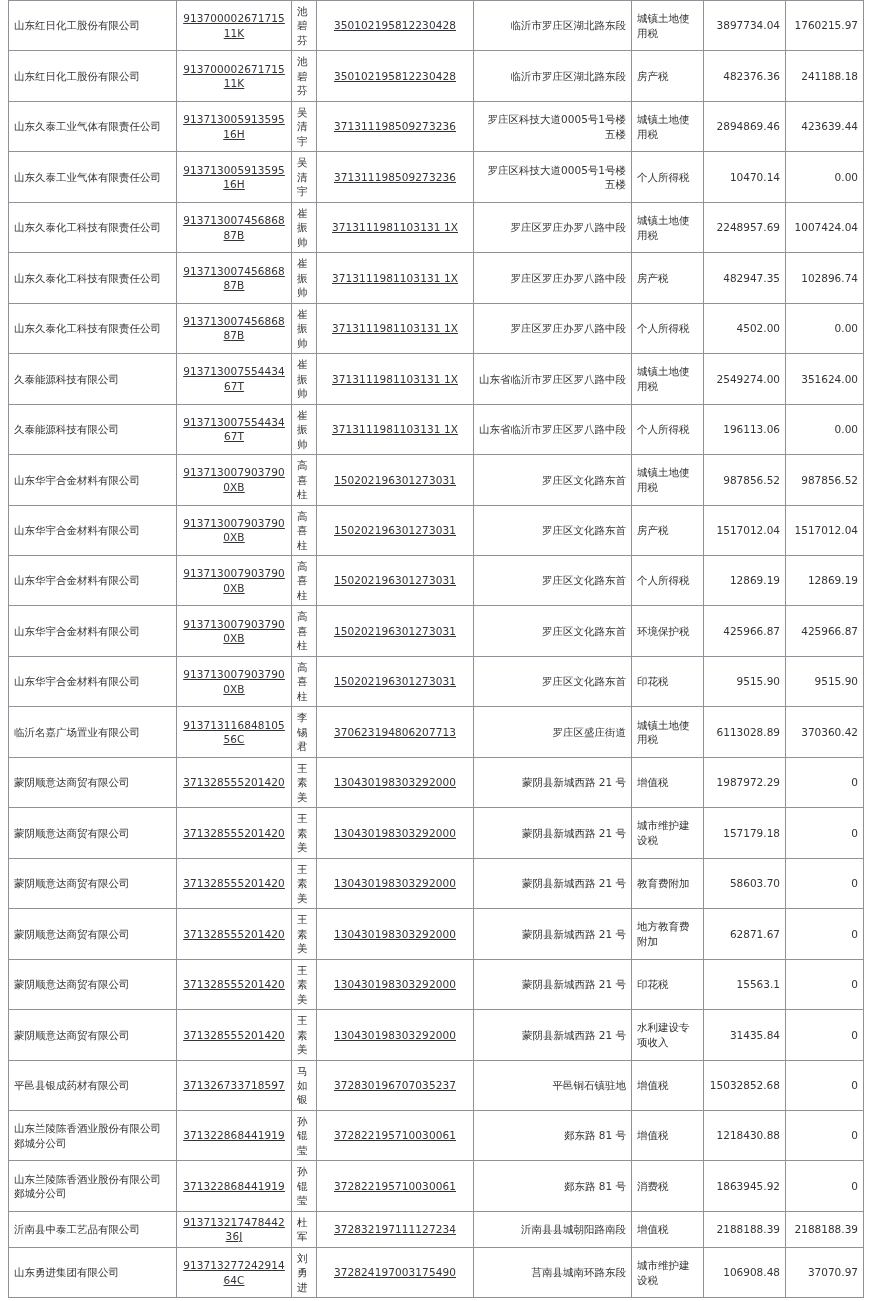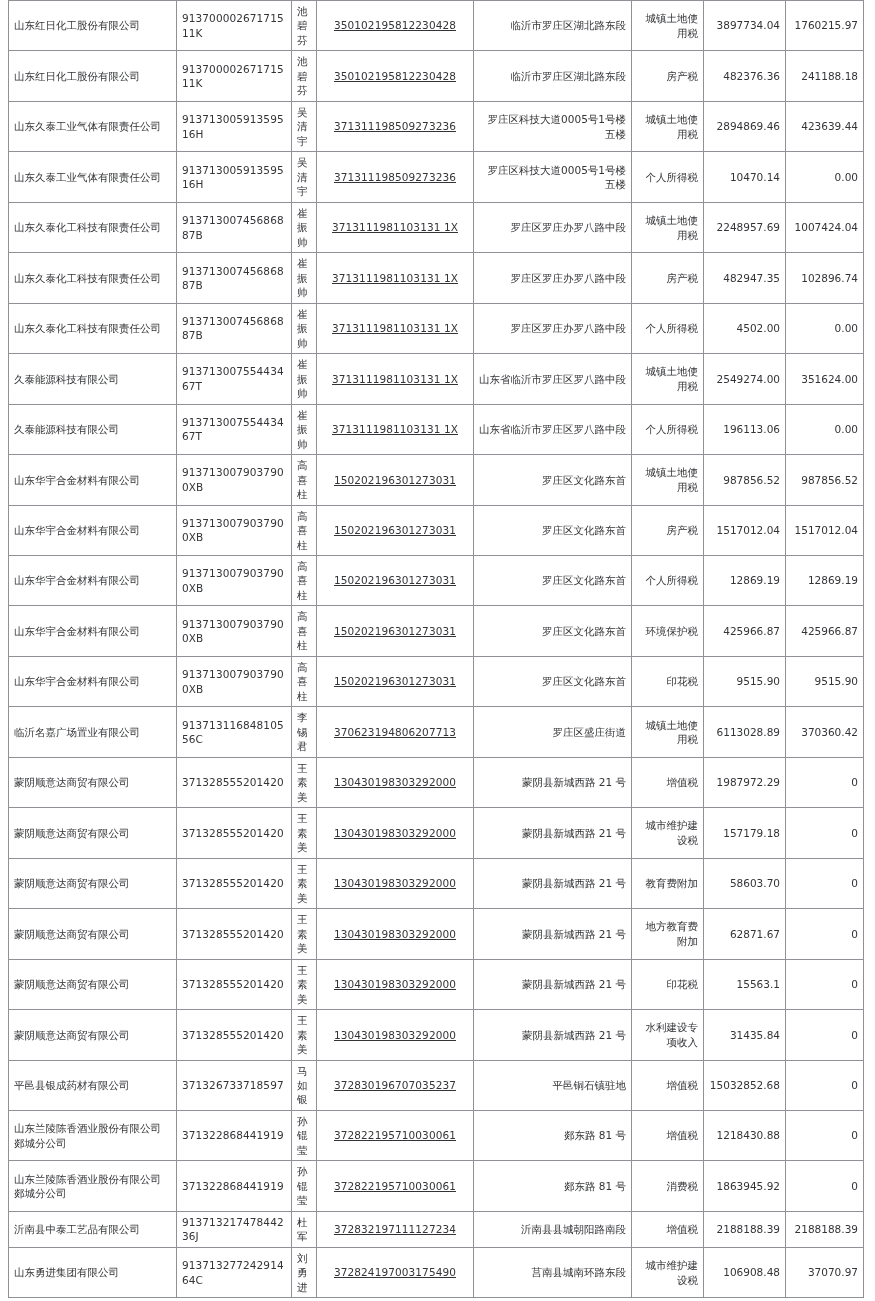--- a/index.html
+++ b/index.html
@@ -42,25 +42,25 @@
   col.c-name    { width: 168px; }
   col.c-code    { width: 115px; }
   col.c-person  { width: 25px;  }
   col.c-id      { width: 157px; }
   col.c-addr    { width: 158px; }
   col.c-type    { width: 72px;  }
   col.c-amount1 { width: 82px;  }
   col.c-amount2 { width: 78px;  }
 
   td.cell-name    { text-align: left; }
-  td.cell-code    { text-align: left; letter-spacing: 0.1px; }
+  td.cell-code    { text-align: center; letter-spacing: 0.1px; text-decoration: underline; }
   td.cell-person  { text-align: left; padding-left: 3px; padding-right: 2px; margin-left: 28px; }
   td.cell-id      { text-align: center; letter-spacing: 0.1px; text-decoration: underline; }
   td.cell-addr    { text-align: right; margin-left: 48px; }
-  td.cell-type    { text-align: right; }
+  td.cell-type    { text-align: left; }
   td.cell-amount  { text-align: right; padding-right: 7px; }
 
   tr.row-short td { height: 23px; }
   tr.row-tall  td { height: 38px; }
 </style>
 </head>
 <body>
 
 <div class="sheet">
   <table class="tax-table">

